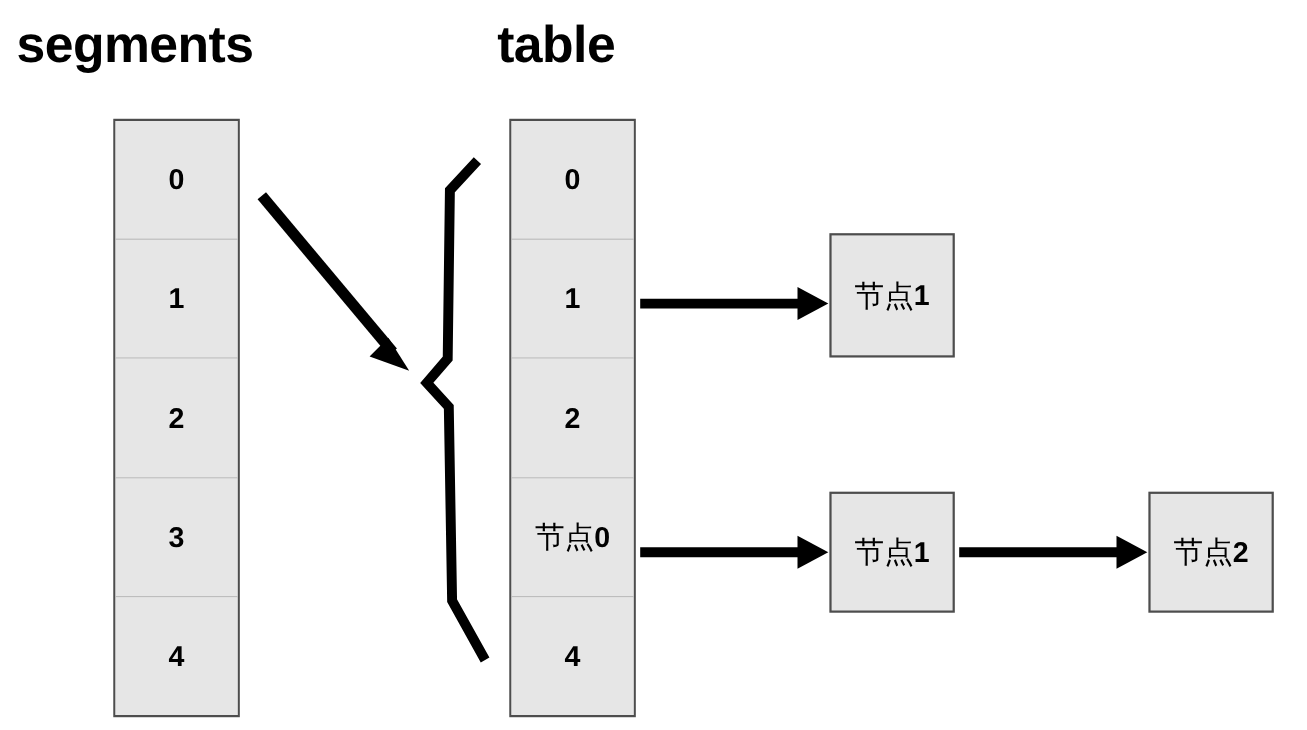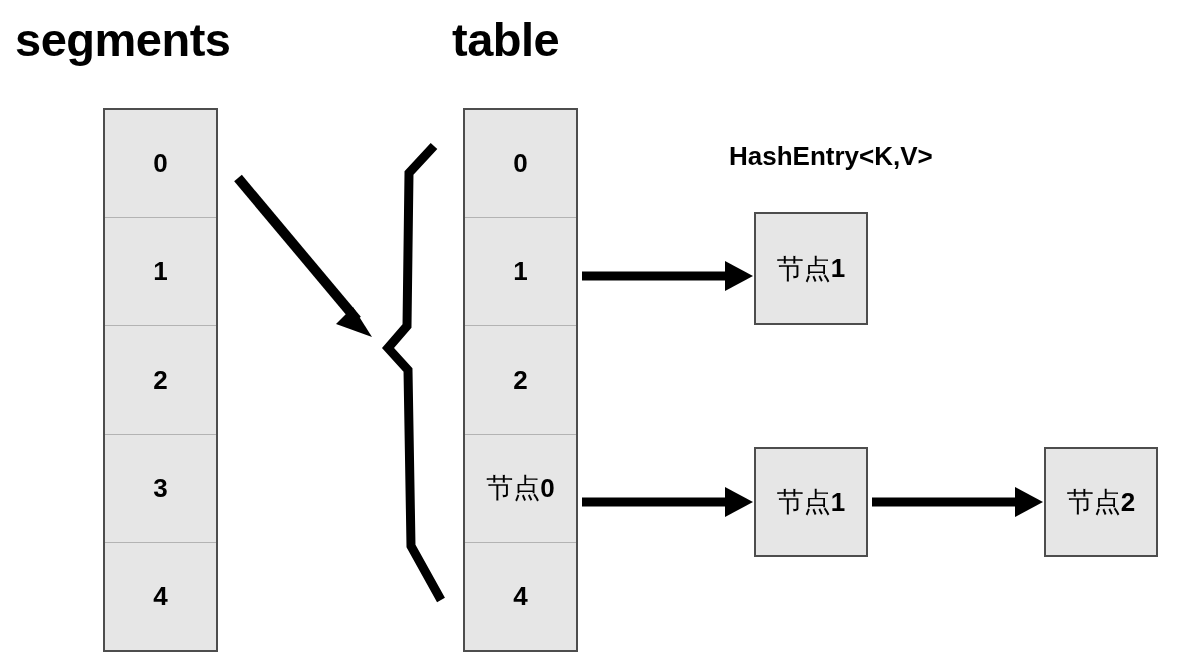--- a/index.html
+++ b/index.html
@@ -149,21 +149,20 @@
     </div>
     <div class="array-cell cjk">
       <span>节点</span>
         <span class="suffix">0</span>
     </div>
     <div class="array-cell">
       <span>4</span>
     </div>
   </div>
 
-  <div id="hashentry-label">HashEntry&lt;K,V&gt;</div>
 
   <div class="node-box" id="node-entry-1">
     <span>节点</span>
       <span class="suffix">1</span>
   </div>
 
   <div class="node-box" id="node-chain-1">
     <span>节点</span>
       <span class="suffix">1</span>
   </div>

